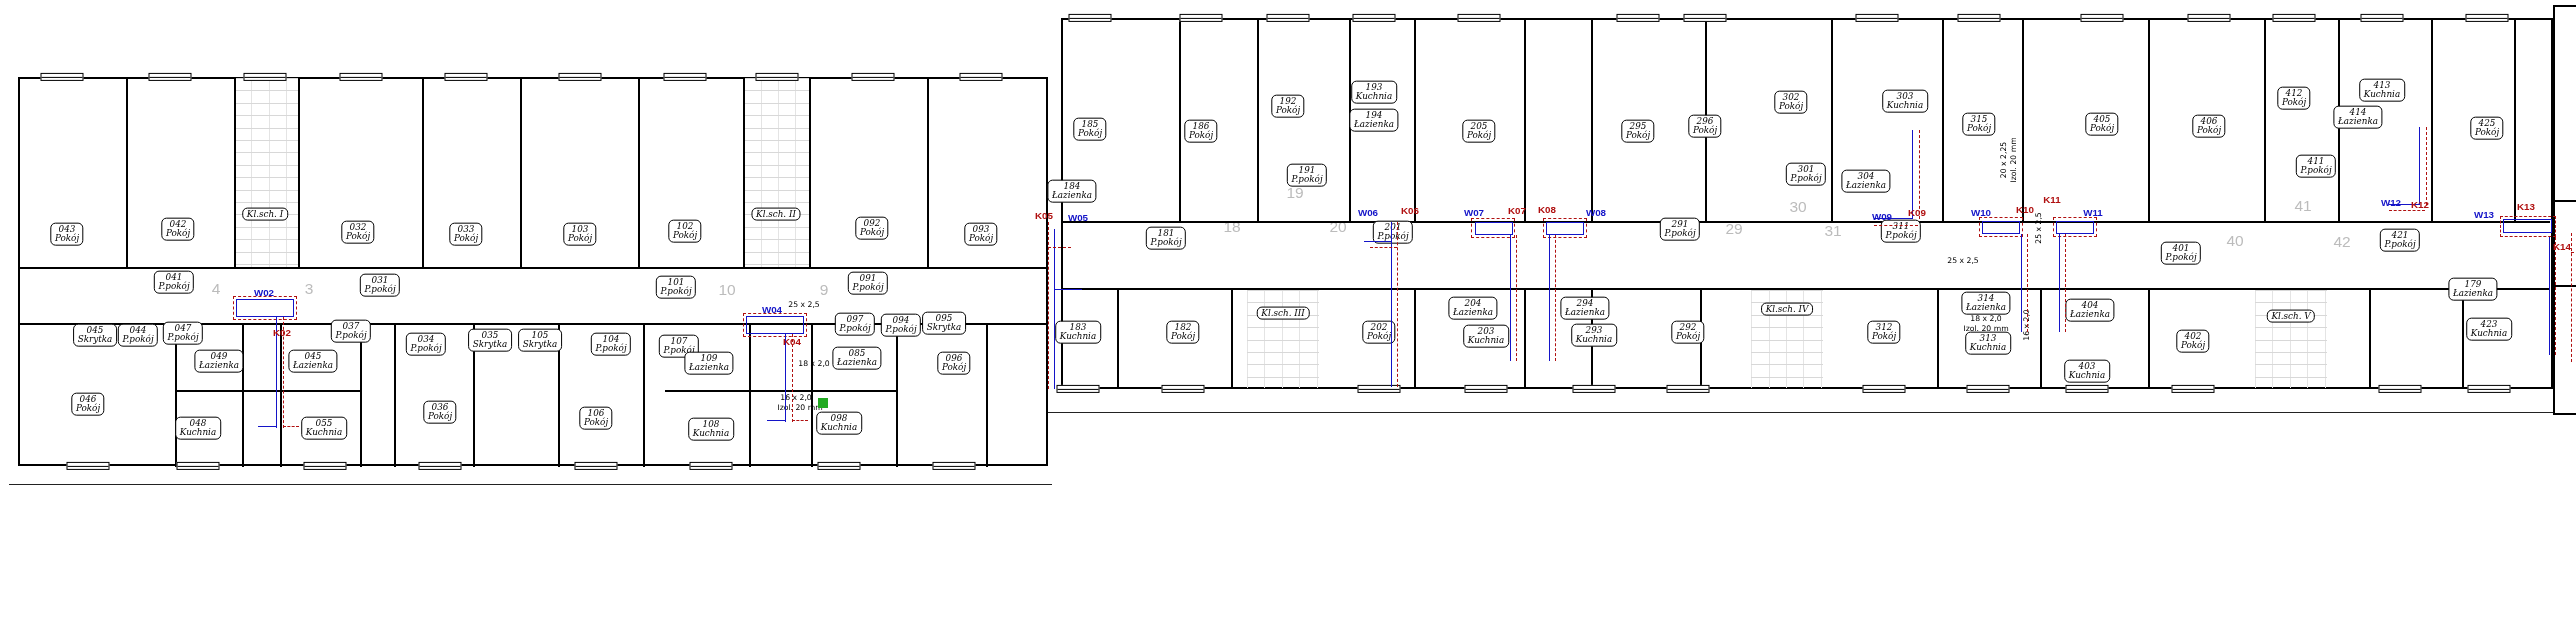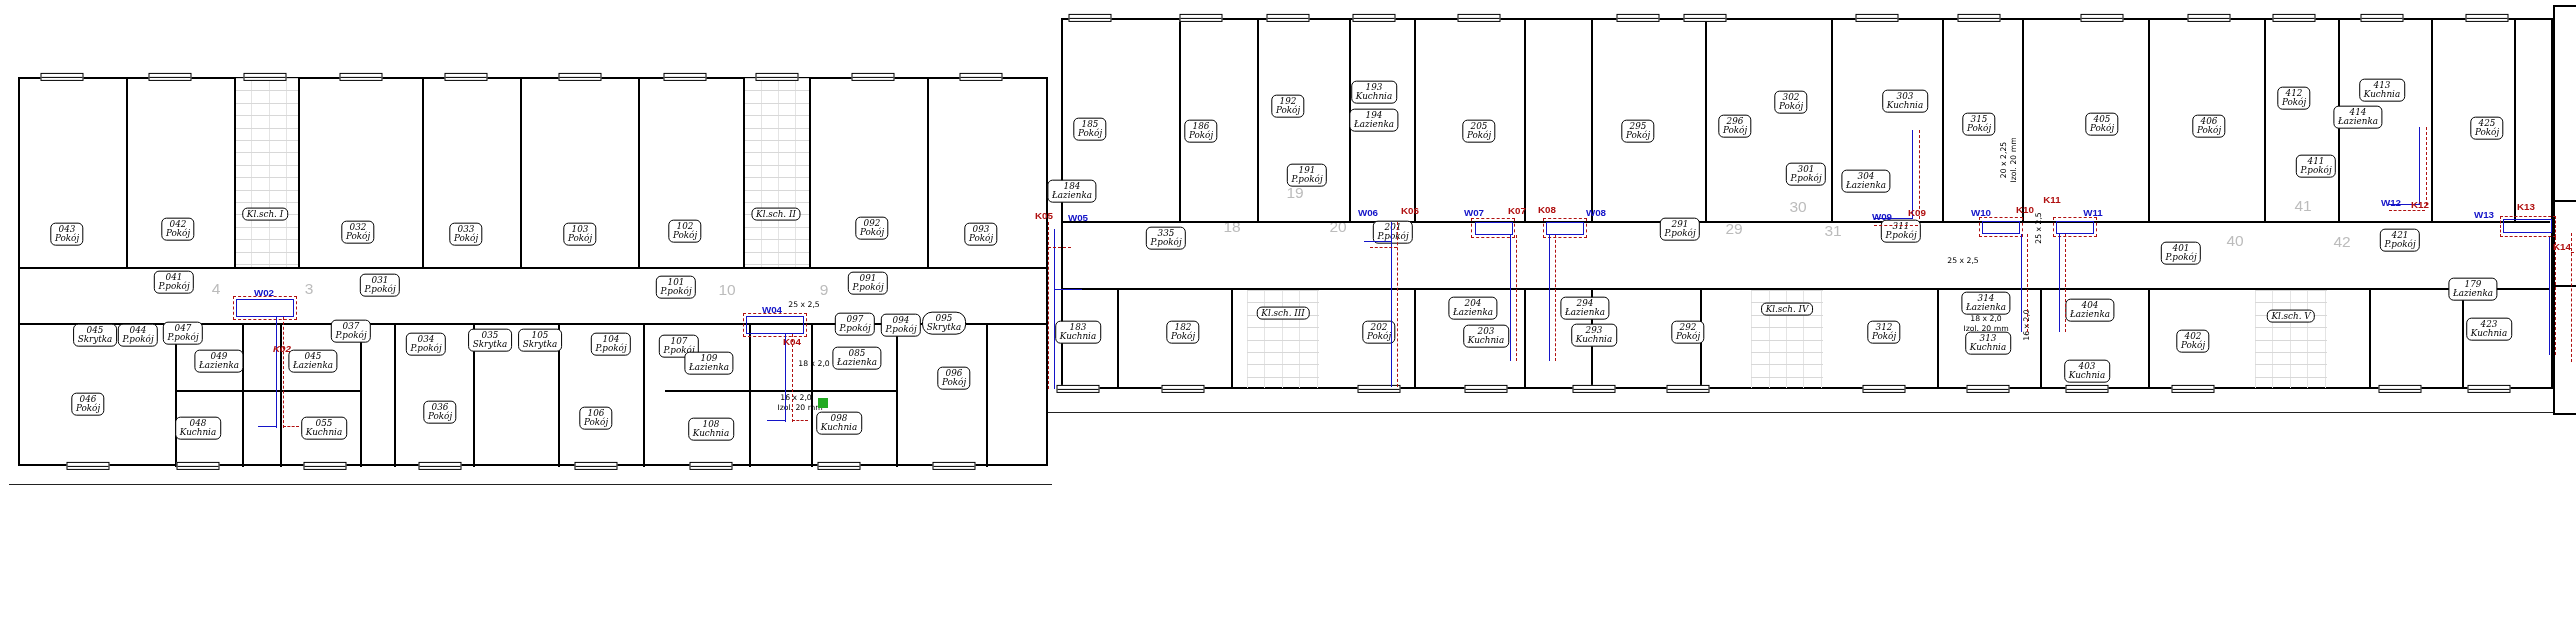--- a/index.html
+++ b/index.html
@@ -240,21 +240,21 @@
         <div>P.pokój</div>
       </div>
       <div class="room" style="left: 855px; top: 324px;">
         <div>097</div>
         <div>P.pokój</div>
       </div>
       <div class="room" style="left: 901px; top: 325px;">
         <div>094</div>
         <div>P.pokój</div>
       </div>
-      <div class="room" style="left: 944px; top: 323px; border-radius: 10px;">
+      <div class="room" style="left: 944px; top: 323px;">
         <div>095</div>
         <div>Skrytka</div>
       </div>
       <div class="room" style="left: 219px; top: 361px;">
         <div>049</div>
         <div>Łazienka</div>
       </div>
       <div class="room" style="left: 313px; top: 361px;">
         <div>045</div>
         <div>Łazienka</div>
@@ -272,21 +272,21 @@
         <div>Pokój</div>
       </div>
       <div class="room" style="left: 440px; top: 412px;">
         <div>036</div>
         <div>Pokój</div>
       </div>
       <div class="room" style="left: 596px; top: 418px;">
         <div>106</div>
         <div>Pokój</div>
       </div>
-      <div class="room" style="left: 954px; top: 378px;">
+      <div class="room" style="left: 954px; top: 363px;">
         <div>096</div>
         <div>Pokój</div>
       </div>
       <div class="room" style="left: 198px; top: 428px;">
         <div>048</div>
         <div>Kuchnia</div>
       </div>
       <div class="room" style="left: 324px; top: 428px;">
         <div>055</div>
         <div>Kuchnia</div>
@@ -320,21 +320,21 @@
         <div>Łazienka</div>
       </div>
       <div class="room" style="left: 1479px; top: 131px;">
         <div>205</div>
         <div>Pokój</div>
       </div>
       <div class="room" style="left: 1638px; top: 131px;">
         <div>295</div>
         <div>Pokój</div>
       </div>
-      <div class="room" style="left: 1705px; top: 126px; margin-left: 30px;">
+      <div class="room" style="left: 1705px; top: 126px;">
         <div>296</div>
         <div>Pokój</div>
       </div>
       <div class="room" style="left: 1791px; top: 102px;">
         <div>302</div>
         <div>Pokój</div>
       </div>
       <div class="room" style="left: 1979px; top: 124px;">
         <div>315</div>
         <div>Pokój</div>
@@ -381,21 +381,21 @@
       </div>
       <div class="room" style="left: 1877px; top: 101px; margin-left: 28px;">
         <div>303</div>
         <div>Kuchnia</div>
       </div>
       <div class="room" style="left: 2316px; top: 166px;">
         <div>411</div>
         <div>P.pokój</div>
       </div>
       <div class="room" style="left: 1166px; top: 238px;">
-        <div>335</div>
+        <div>181</div>
         <div>P.pokój</div>
       </div>
       <div class="room" style="left: 1393px; top: 232px;">
         <div>201</div>
         <div>P.pokój</div>
       </div>
       <div class="room" style="left: 1680px; top: 229px;">
         <div>291</div>
         <div>P.pokój</div>
       </div>
@@ -482,21 +482,21 @@
       <div class="apt" style="left: 1232px; top: 227px;">18</div>
       <div class="apt" style="left: 1295px; top: 193px;">19</div>
       <div class="apt" style="left: 1338px; top: 227px;">20</div>
       <div class="apt" style="left: 1734px; top: 229px;">29</div>
       <div class="apt" style="left: 1798px; top: 207px;">30</div>
       <div class="apt" style="left: 1833px; top: 231px;">31</div>
       <div class="apt" style="left: 2235px; top: 241px;">40</div>
       <div class="apt" style="left: 2303px; top: 206px;">41</div>
       <div class="apt" style="left: 2342px; top: 242px;">42</div>
       <div class="riser b" style="left: 264px; top: 292px;">W02</div>
-      <div class="riser r" style="left: 282px; top: 348px; font-style: italic;">K02</div>
+      <div class="riser r" style="left: 282px; top: 332px;">K02</div>
       <div class="riser b" style="left: 772px; top: 309px;">W04</div>
       <div class="riser r" style="left: 792px; top: 341px;">K04</div>
       <div class="riser r" style="left: 1044px; top: 215px;">K05</div>
       <div class="riser b" style="left: 1078px; top: 217px;">W05</div>
       <div class="riser b" style="left: 1368px; top: 212px;">W06</div>
       <div class="riser r" style="left: 1410px; top: 210px;">K06</div>
       <div class="riser b" style="left: 1474px; top: 212px;">W07</div>
       <div class="riser r" style="left: 1517px; top: 210px;">K07</div>
       <div class="riser r" style="left: 1547px; top: 209px;">K08</div>
       <div class="riser b" style="left: 1596px; top: 212px;">W08</div>

